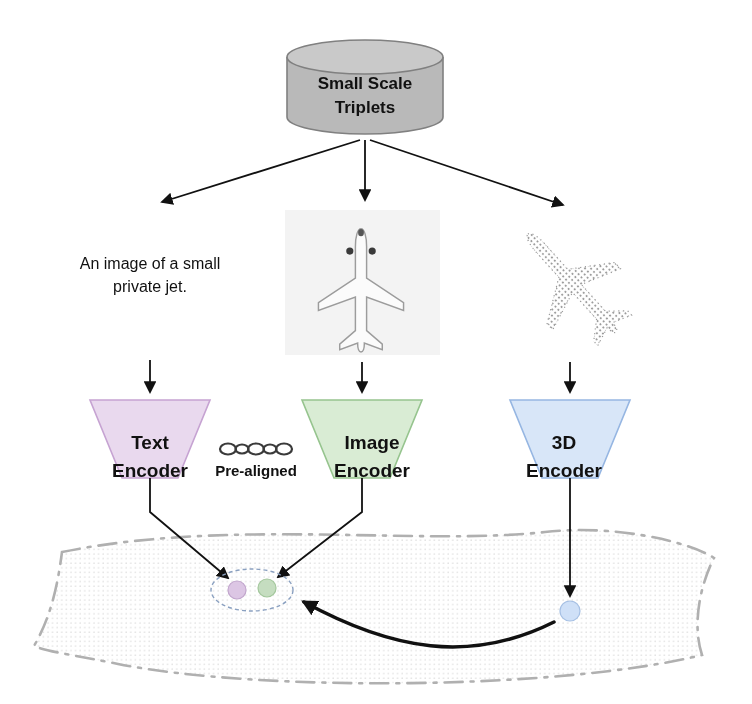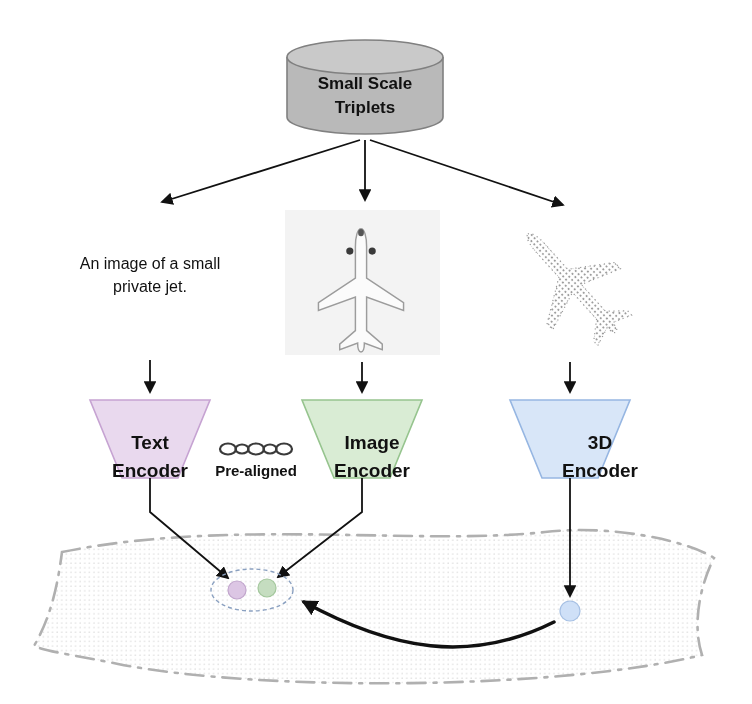--- a/index.html
+++ b/index.html
@@ -15,21 +15,21 @@
     position:absolute;
     white-space:pre-line;
     text-align:center;
     color:#111111;
   }
   .db-label{left:290px;top:72px;width:150px;font-size:17px;font-weight:700;line-height:1.4;}
   .caption{left:40px;top:252px;width:220px;font-size:16px;font-weight:400;line-height:1.45;}
   .enc-label{width:120px;top:412px;font-size:19px;font-weight:700;line-height:1.45;margin-top:17px;}
   .enc-label.text{left:90px;}
   .enc-label.image{left:312px;}
-  .enc-label.threed{left:540px;}
+  .enc-label.threed{left:504px;}
   .prealigned{left:196px;top:462px;width:120px;font-size:15px;font-weight:700;}
   .flow{stroke:#111;stroke-width:1.8;fill:none;}
   .flow-thick{stroke:#111;stroke-width:3.5;fill:none;stroke-linecap:round;}
   .trap{stroke-width:1.6;}
   .chain-link{fill:none;stroke:#3a3a3a;stroke-width:2.2;}
 </style>
 </head>
 <body>
 
 <div class="canvas">

